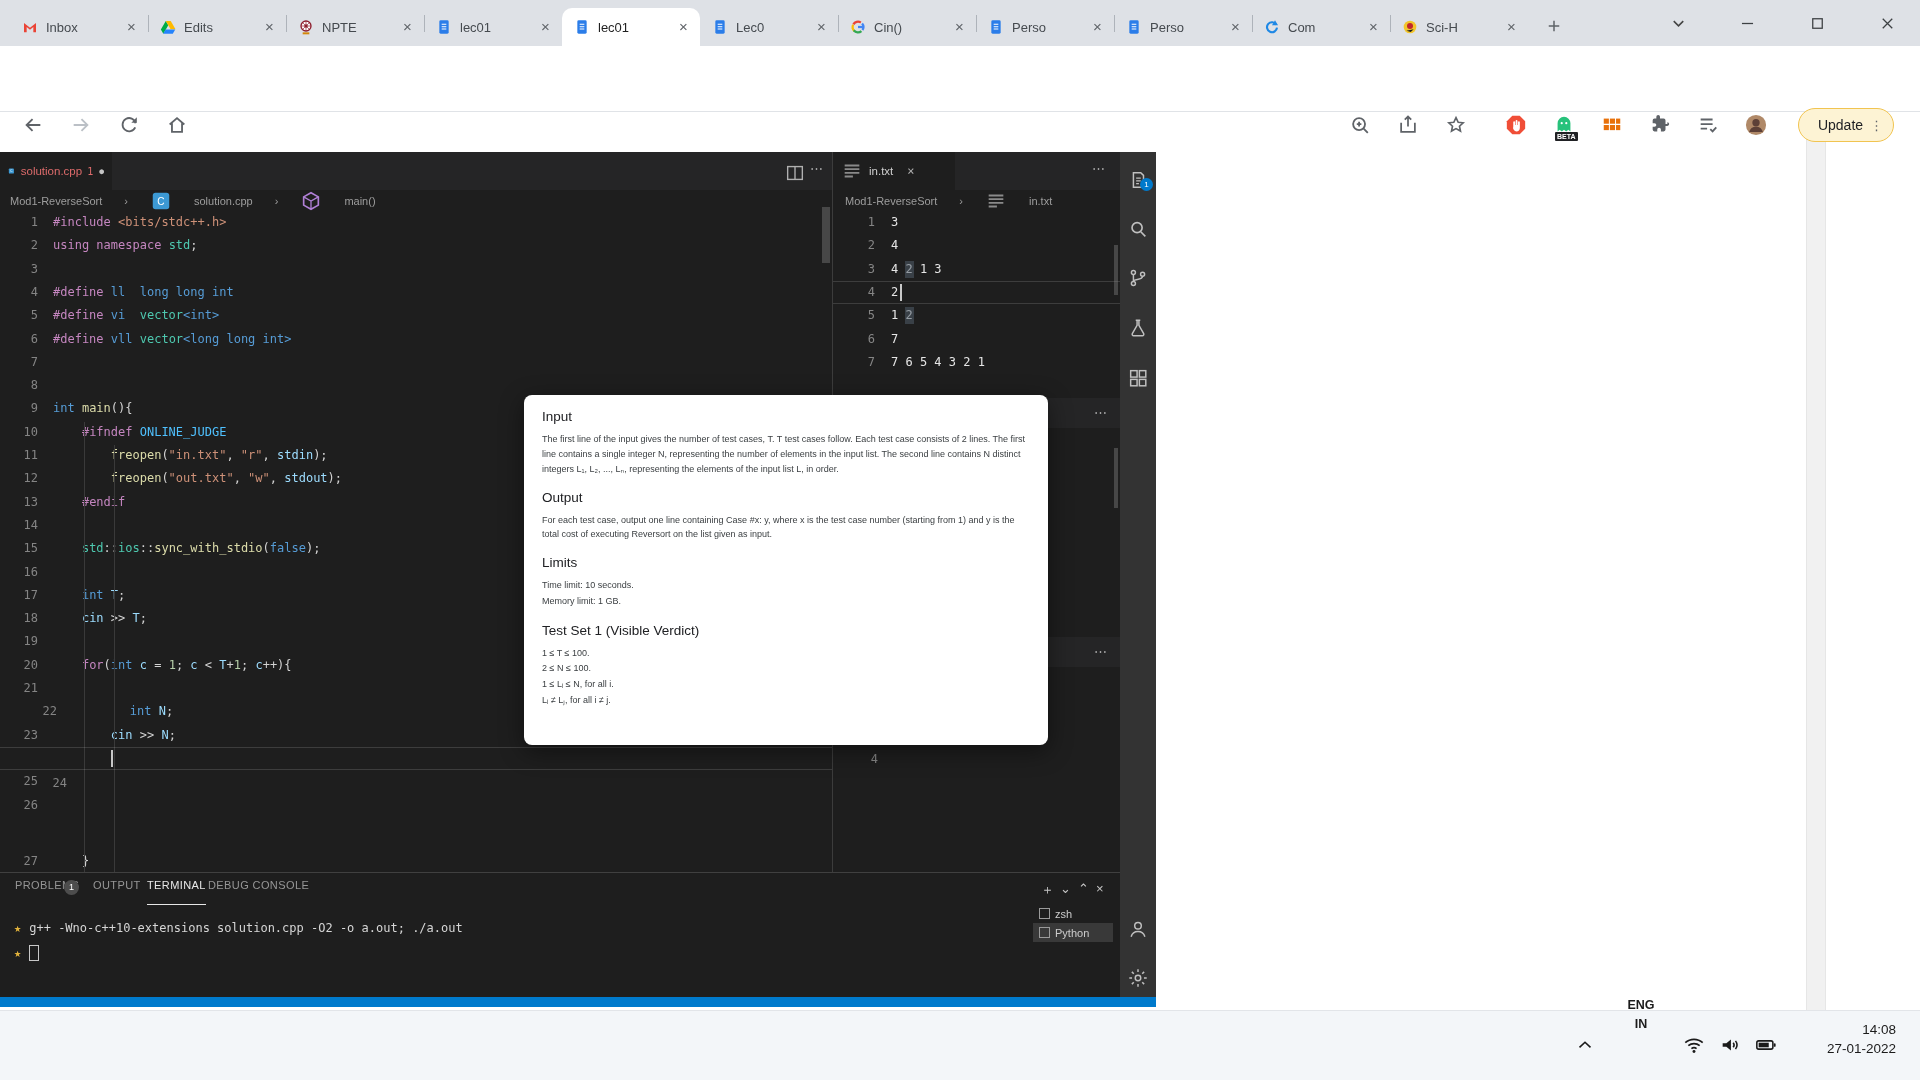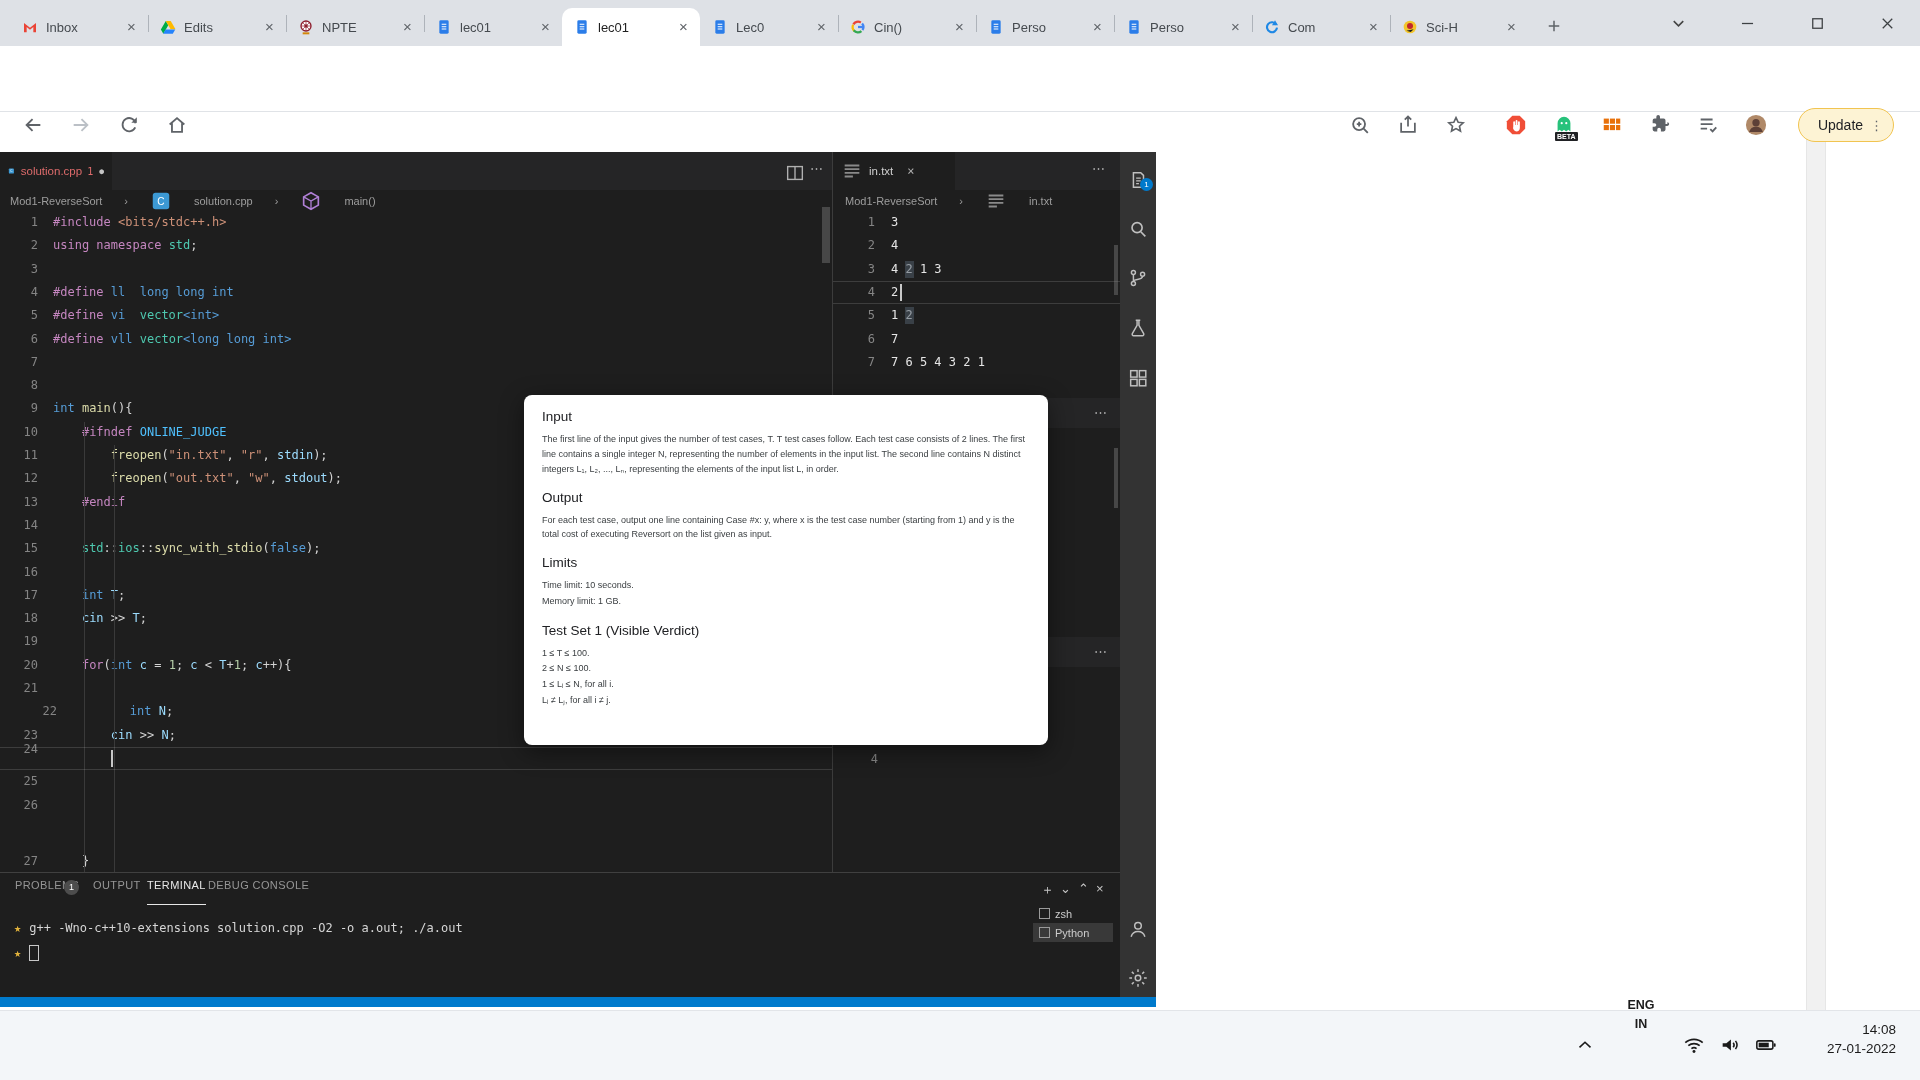--- a/index.html
+++ b/index.html
@@ -394,21 +394,21 @@
       <div class="cl" style="top: 302.9px;"><span class="ln">14</span><span class="cd"></span></div>
       <div class="cl" style="top: 326.2px;"><span class="ln">15</span><span class="cd"><span class="s-d">    </span><span class="s-c">std</span><span class="s-d">::</span><span class="s-c">ios</span><span class="s-d">::</span><span class="s-f">sync_with_stdio</span><span class="s-d">(</span><span class="s-t">false</span><span class="s-d">);</span></span></div>
       <div class="cl" style="top: 349.5px;"><span class="ln">16</span><span class="cd"></span></div>
       <div class="cl" style="top: 372.8px;"><span class="ln">17</span><span class="cd"><span class="s-d">    </span><span class="s-t">int</span><span class="s-d"> </span><span class="s-v">T</span><span class="s-d">;</span></span></div>
       <div class="cl" style="top: 396.1px;"><span class="ln">18</span><span class="cd"><span class="s-d">    </span><span class="s-v">cin</span><span class="s-d"> &gt;&gt; </span><span class="s-v">T</span><span class="s-d">;</span></span></div>
       <div class="cl" style="top: 419.4px;"><span class="ln">19</span><span class="cd"></span></div>
       <div class="cl" style="top: 442.7px;"><span class="ln">20</span><span class="cd"><span class="s-d">    </span><span class="s-p">for</span><span class="s-d">(</span><span class="s-t">int</span><span class="s-d"> </span><span class="s-v">c</span><span class="s-d"> = </span><span class="s-n">1</span><span class="s-d">; </span><span class="s-v">c</span><span class="s-d"> &lt; </span><span class="s-v">T</span><span class="s-d">+</span><span class="s-n">1</span><span class="s-d">; </span><span class="s-v">c</span><span class="s-d">++){</span></span></div>
       <div class="cl" style="top: 466px;"><span class="ln">21</span><span class="cd"></span></div>
       <div class="cl" style="top: 489.3px; margin-left: 19px;"><span class="ln">22</span><span class="cd"><span class="s-d">        </span><span class="s-t">int</span><span class="s-d"> </span><span class="s-v">N</span><span class="s-d">;</span></span></div>
       <div class="cl" style="top: 512.6px;"><span class="ln">23</span><span class="cd"><span class="s-d">        </span><span class="s-v">cin</span><span class="s-d"> &gt;&gt; </span><span class="s-v">N</span><span class="s-d">;</span></span></div>
-      <div class="cl" style="top: 527px;"><span class="ln">24</span><span class="cd"></span></div>
+      <div class="cl" style="top: 561px; margin-left: 29px;"><span class="ln">24</span><span class="cd"></span></div>
       <div class="cl" style="top: 559.2px;"><span class="ln">25</span><span class="cd"></span></div>
       <div class="cl" style="top: 582.5px;"><span class="ln">26</span><span class="cd"></span></div>
       <div class="cl" style="top: 605.8px; margin-top: 33px;"><span class="ln">27</span><span class="cd"><span class="s-d">    }</span></span></div>
     </div>
   <div class="abs" id="codeR" style="left:833px;top:59px;width:287px;height:187px">
       <div class="cl cl2" style="top: 0px;"><span class="ln">1</span><span class="cd">3</span></div>
       <div class="cl cl2" style="top: 23.3px;"><span class="ln">2</span><span class="cd">4</span></div>
       <div class="cl cl2" style="top: 46.6px;"><span class="ln">3</span><span class="cd">4 2 1 3</span></div>
       <div class="cl cl2" style="top: 69.9px;"><span class="ln">4</span><span class="cd">2</span></div>
       <div class="cl cl2" style="top: 93.2px;"><span class="ln">5</span><span class="cd">1 2</span></div>

